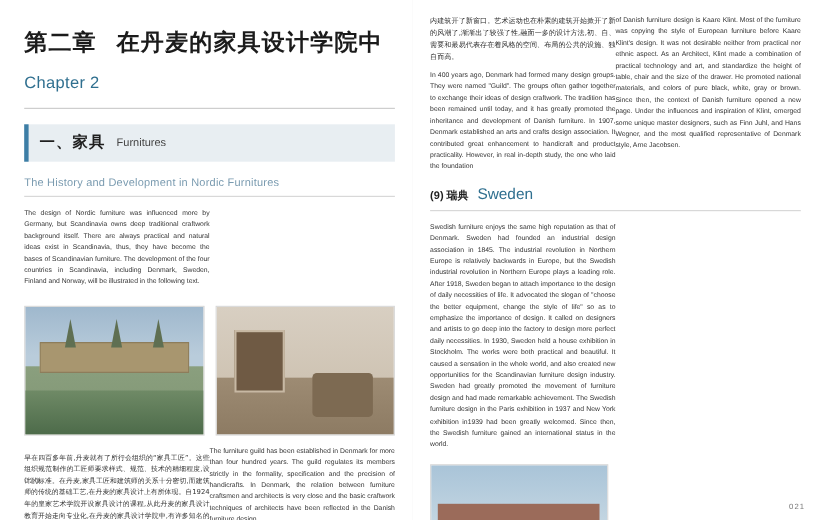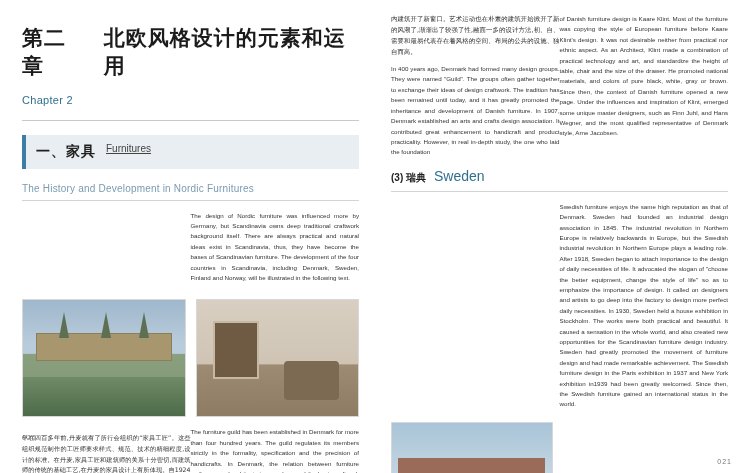--- a/index.html
+++ b/index.html
@@ -46,48 +46,47 @@
     font-family: "DejaVu Sans", sans-serif;
   }
   .chapter-en {
     margin-top: 12px;
     color: #2f6f8f;
     font-size: 10.5px;
     line-height: 1.6;
     letter-spacing: .3px;
   }
   .chapter-en .big {
-    font-size: 11px;
+    font-size: 15px;
     display: block;
   }
   .rule {
     margin: 10px 0 0 0;
     height: 1px;
     background: #c9c9c9;
     width: 100%;
   }
   .section-band {
     margin-top: 14px;
     background: #e8eef2;
     border-left: 4px solid #3d7ea6;
     padding: 8px 10px;
     display: flex;
-    align-items: flex-start;
+    align-items: center;
     gap: 10px;
   }
   .section-band .cn {
     font-size: 14px;
     font-weight: bold;
     color: #1f1f1f;
     letter-spacing: 1px;
   }
   .section-band .en {
     font-size: 10px;
     color: #444;
-    text-decoration: underline;
   }
   .sub-head {
     margin-top: 14px;
   }
   .sub-head .cn {
     font-size: 11.5px;
     color: #2f6f8f;
     font-weight: bold;
     letter-spacing: .5px;
   }
@@ -98,21 +97,20 @@
     letter-spacing: .2px;
   }
   .hr-thin {
     margin-top: 6px;
     height: 1px;
     background: #d4d4d4;
   }
   .two-col {
     display: flex;
     margin-top: 10px;
-    justify-content: flex-end;
   }
   .col { width: 50%; }
   p.body-cn {
     font-size: 6.4px;
     line-height: 1.72;
     color: #2a2a2a;
     text-align: justify;
     margin: 0 0 6px 0;
     font-family: "DejaVu Sans", sans-serif;
   }
@@ -248,21 +246,21 @@
 </head>
 <body>
 
 <div class="page">
 
   <div class="left-page">
 
     <div class="chapter-header">
       <div class="chapter-title-row">
         <span class="chapter-num">第二章</span>
-        <span class="chapter-name">北欧风格设计的元素和运用</span>
+        <span class="chapter-name">在丹麦的家具设计学院中</span>
       </div>
       <div class="chapter-en">
         <span class="big">Chapter 2</span>
       </div>
     </div>
 
     <div class="rule"></div>
 
     <div class="section-band">
       <span class="cn">一、家具</span>
@@ -309,21 +307,21 @@
       <div class="col">
         <p class="body-cn">内建筑开了新窗口。艺术运动也在朴素的建筑开始掀开了新的风潮了,渐渐出了较强了性,融面一多的设计方法,初、自、需要和最易代表存在着风格的空间、布局的公共的设施、独自而高。</p>
         <p class="body-en">In 400 years ago, Denmark had formed many design groups. They were named "Guild". The groups often gather together to exchange their ideas of design craftwork. The tradition has been remained until today, and it has greatly promoted the inheritance and development of Danish furniture. In 1907, Denmark established an arts and crafts design association. It contributed great enhancement to handicraft and product practicality. However, in real in-depth study, the one who laid the foundation</p>
       </div>
       <div class="col">
         <p class="body-en">of Danish furniture design is Kaare Klint. Most of the furniture was copying the style of European furniture before Kaare Klint's design. It was not desirable neither from practical nor ethnic aspect. As an Architect, Klint made a combination of practical technology and art, and standardize the height of table, chair and the size of the drawer. He promoted national materials, and colors of pure black, white, gray or brown. Since then, the context of Danish furniture opened a new page. Under the influences and inspiration of Klint, emerged some unique master designers, such as Finn Juhl, and Hans Wegner, and the most qualified representative of Denmark style, Arne Jacobsen.</p>
       </div>
     </div>
 
     <div class="country-head">
-      <span class="cn">(3) 瑞典</span>
+      <span class="cn">(9) 瑞典</span>
       <span class="en">Sweden</span>
     </div>
     <div class="hr-thin"></div>
 
     <div class="two-col">
       <div class="col">
         <p class="body-en">Swedish furniture enjoys the same high reputation as that of Denmark. Sweden had founded an industrial design association in 1845. The industrial revolution in Northern Europe is relatively backwards in Europe, but the Swedish industrial revolution in Northern Europe plays a leading role. After 1918, Sweden began to attach importance to the design of daily necessities of life. It advocated the slogan of "choose the better equipment, change the style of life" so as to emphasize the importance of design. It called on designers and artists to go deep into the factory to design more perfect daily necessities. In 1930, Sweden held a house exhibition in Stockholm. The works were both practical and beautiful. It caused a sensation in the whole world, and also created new opportunities for the Scandinavian furniture design industry. Sweden had greatly promoted the movement of furniture design and had made remarkable achievement. The Swedish furniture design in the Paris exhibition in 1937 and New York exhibition in1939 had been greatly welcomed. Since then, the Swedish furniture gained an international status in the world.</p>
       </div>
     </div>
 

